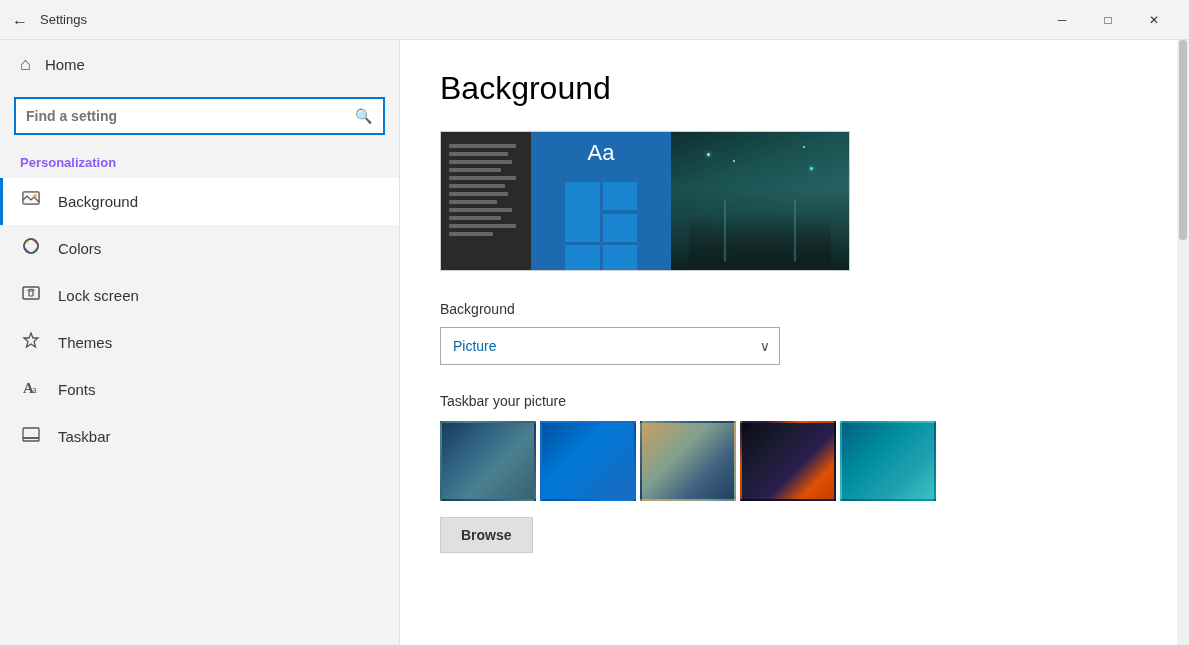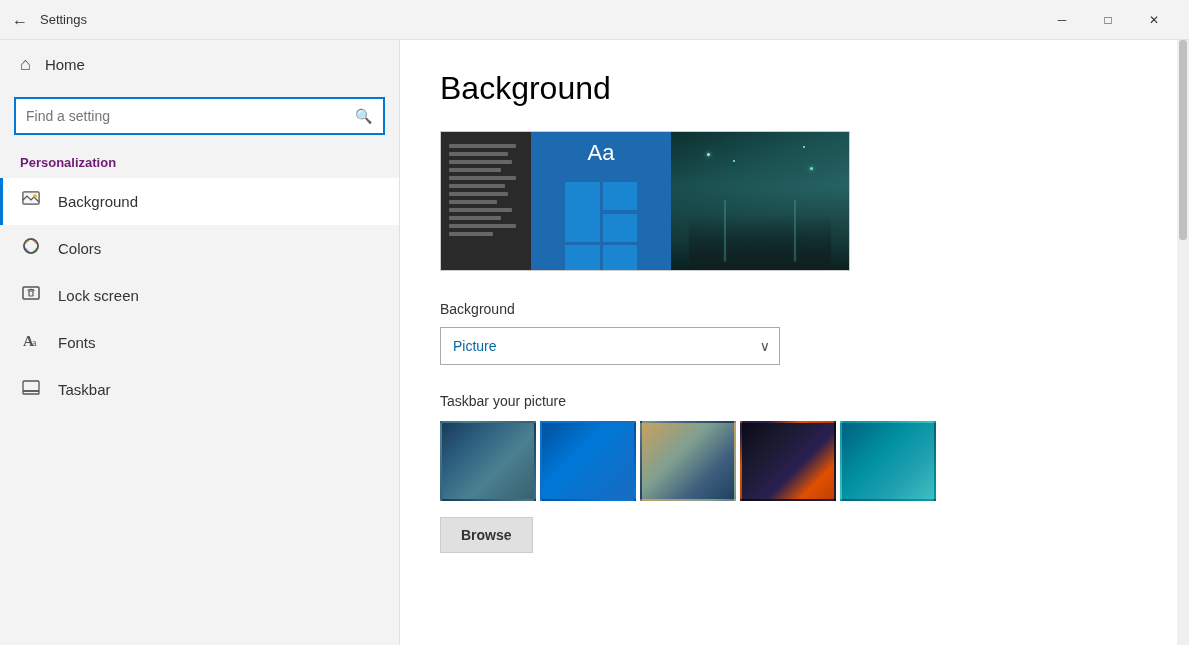--- a/index.html
+++ b/index.html
@@ -98,30 +98,31 @@
       height: 38px;
       padding: 0 10px;
     }
     .search-input {
       border: none;
       outline: none;
       flex: 1;
       font-size: 14px;
       color: #4c1d95;
       background: transparent;
+      font-weight: bold;
     }
     .search-icon {
       color: #555;
       font-size: 14px;
     }
 
     .sidebar-section-title {
       font-size: 13px;
       font-weight: 600;
-      color: #701a75;
+      color: #8b5cf6;
       padding: 8px 20px 8px 20px;
     }
 
     .sidebar-item {
       display: flex;
       align-items: center;
       gap: 16px;
       padding: 11px 20px;
       cursor: pointer;
       position: relative;
@@ -377,20 +378,28 @@
       <span class="sidebar-item-icon">
         <svg width="20" height="20" viewBox="0 0 20 20" fill="none">
           <rect x="2" y="4" width="16" height="12" rx="1" stroke="#555" stroke-width="1.5" fill="none"></rect>
           <rect x="8" y="8" width="4" height="5" rx="0.5" stroke="#555" stroke-width="1.2" fill="none"></rect>
           <path d="M7 8 C7 5.8 13 5.8 13 8" stroke="#555" stroke-width="1.2" fill="none"></path>
         </svg>
       </span>
       <span class="sidebar-item-label">Lock screen</span>
     </div>
 
+    <div class="sidebar-item">
+      <span class="sidebar-item-icon">
+        <svg width="20" height="20" viewBox="0 0 20 20" fill="none">
+          <path d="M10 3 L12 8 L17 8 L13 11.5 L14.5 17 L10 14 L5.5 17 L7 11.5 L3 8 L8 8 Z" stroke="#555" stroke-width="1.3" fill="none"></path>
+        </svg>
+      </span>
+      <span class="sidebar-item-label">Themes</span>
+    </div>
 
     <div class="sidebar-item">
       <span class="sidebar-item-icon">
         <svg width="20" height="20" viewBox="0 0 20 20" fill="none">
           <text x="2" y="16" font-size="15" font-family="serif" fill="#555" font-weight="bold">A</text>
           <text x="11" y="16" font-size="10" font-family="serif" fill="#555">a</text>
         </svg>
       </span>
       <span class="sidebar-item-label">Fonts</span>
     </div>

